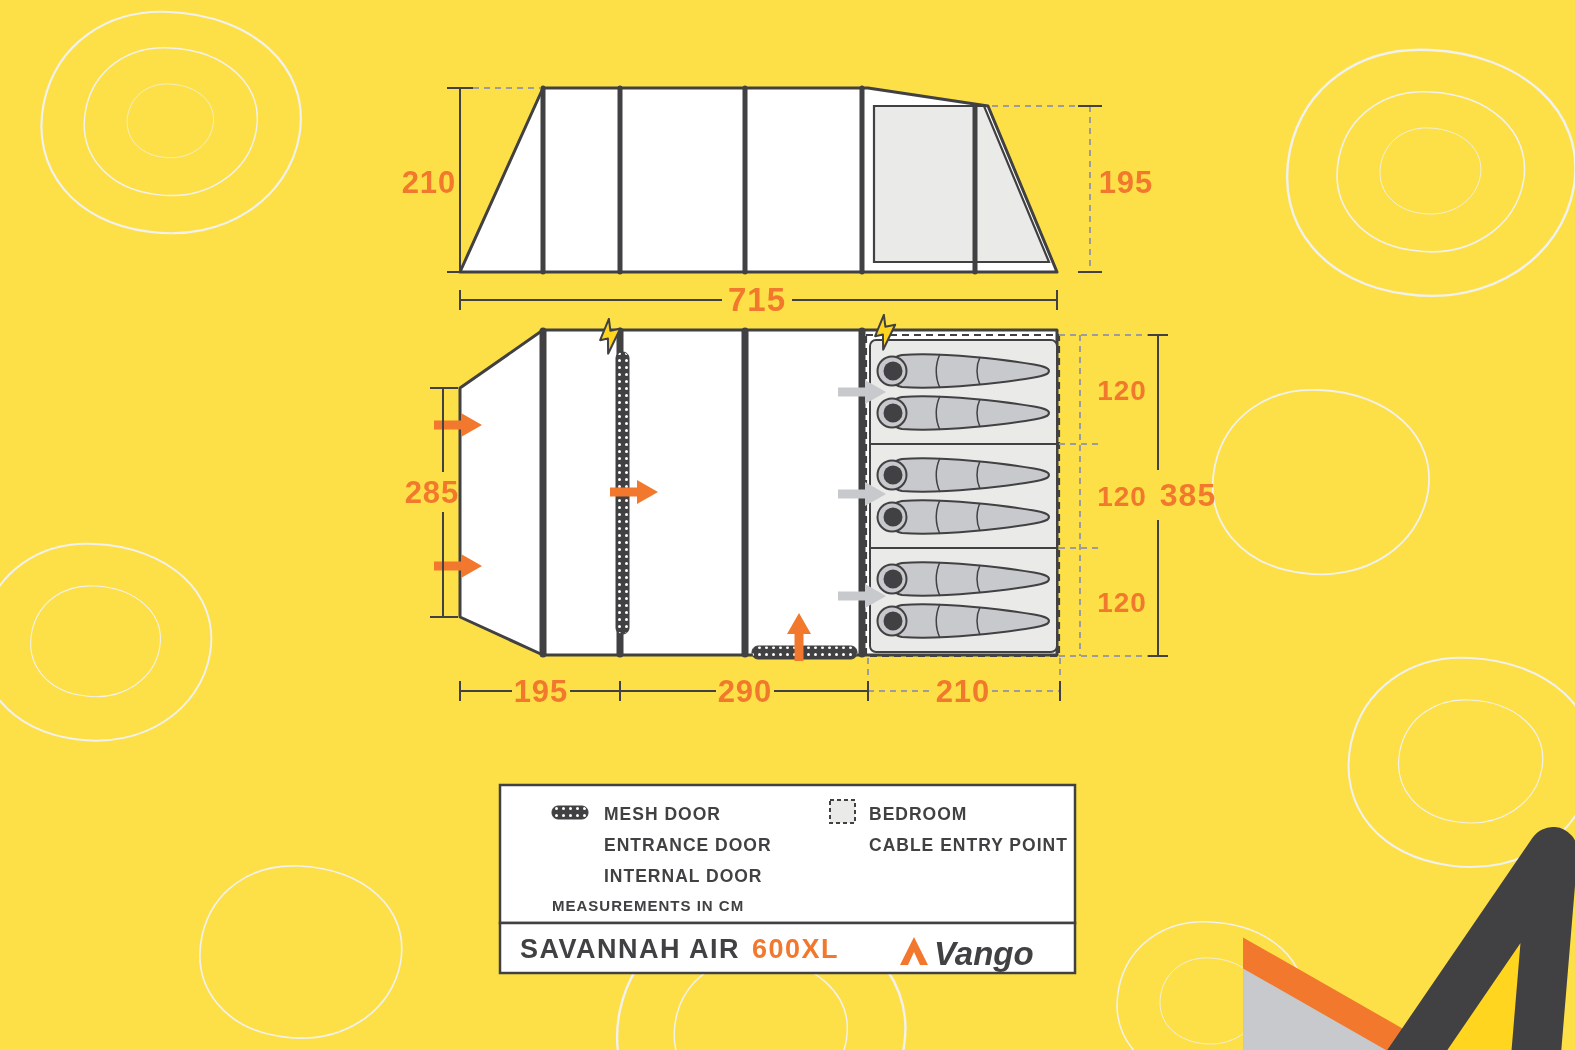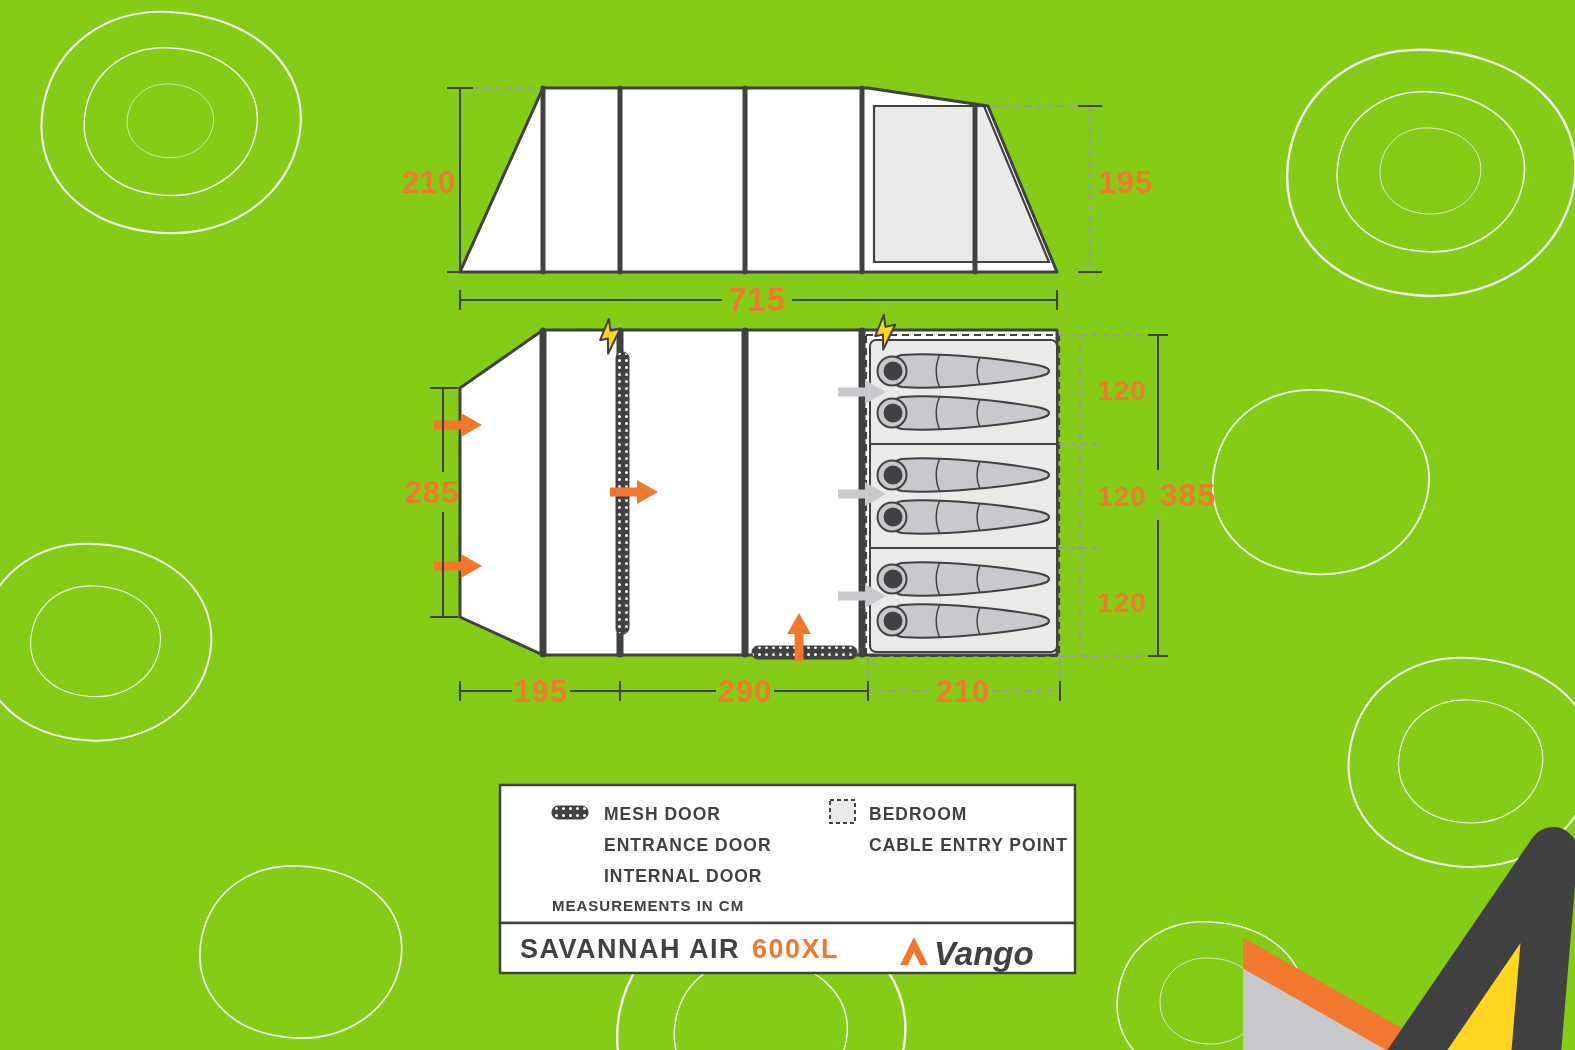--- a/index.html
+++ b/index.html
@@ -1,16 +1,16 @@
 <!DOCTYPE html>
 <html><head>
 <meta charset="utf-8">
 <style>
   html,body{margin:0;padding:0;background:#fff;}
-  .page{position:relative;width:1575px;height:1050px;background:#84cc16;overflow:hidden;
+  .page{position:relative;width:1575px;height:1050px;background:#fde047;overflow:hidden;
         font-family:"Liberation Sans","DejaVu Sans",sans-serif;}
   svg{position:absolute;left:0;top:0;}
   text{font-family:"Liberation Sans","DejaVu Sans",sans-serif;font-weight:bold;}
   .ln-thin{stroke:#414042;stroke-width:2;fill:none;}
   .dash-dark{stroke:#414042;stroke-width:2.2;fill:none;stroke-dasharray:7 5;}
   .dash-gray{stroke:#9C9CA0;stroke-width:2;fill:none;stroke-dasharray:6 5;}
   .outline{fill:#ffffff;stroke:#414042;stroke-width:3;stroke-linejoin:round;}
   .pole{stroke:#414042;stroke-linecap:round;fill:none;}
   .dim-text{fill:#F1782C;letter-spacing:1px;}
   .label-text{fill:#414042;letter-spacing:1px;}

